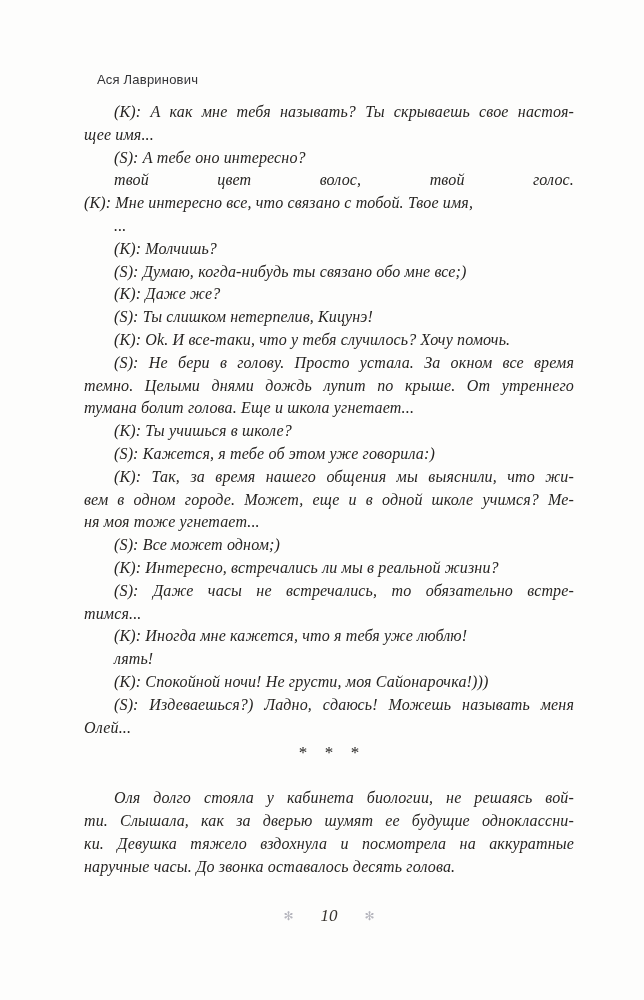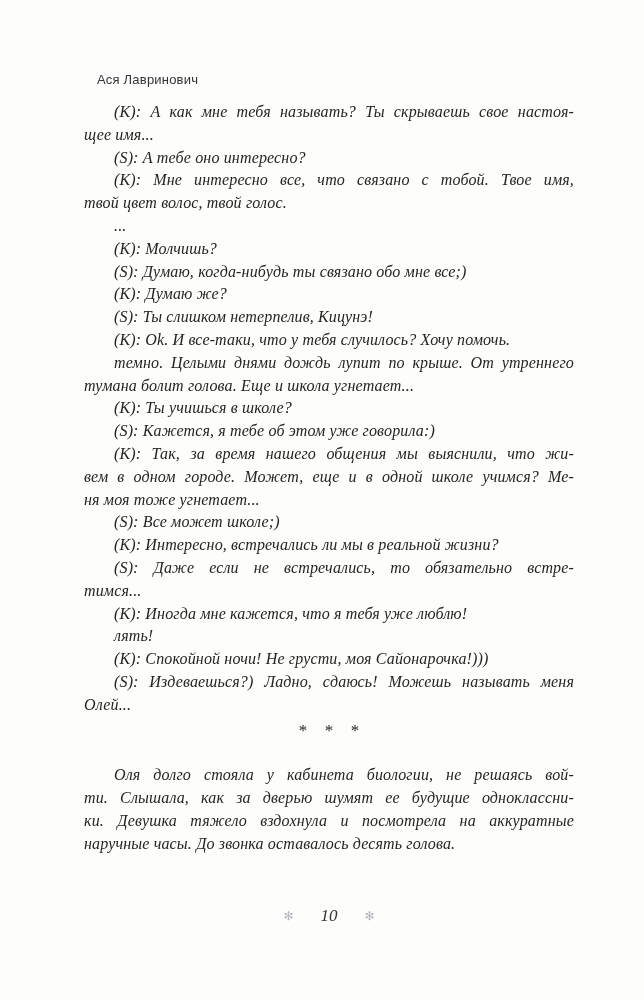--- a/index.html
+++ b/index.html
@@ -98,64 +98,65 @@
   <div class="text-block">
     <div id="dialogue">
         <div class="para">
           <div class="pline">(К): А как мне тебя называть? Ты скрываешь свое настоя-</div>
           <div class="pline">щее имя...</div>
         </div>
         <div class="para">
           <div class="pline">(S): А тебе оно интересно?</div>
         </div>
         <div class="para">
+          <div class="pline">твой цвет волос, твой голос.</div>
           <div class="pline">(К): Мне интересно все, что связано с тобой. Твое имя,</div>
-          <div class="pline">твой цвет волос, твой голос.</div>
         </div>
         <div class="para">
           <div class="pline">...</div>
         </div>
         <div class="para">
           <div class="pline">(К): Молчишь?</div>
         </div>
         <div class="para">
           <div class="pline">(S): Думаю, когда-нибудь ты связано обо мне все;)</div>
         </div>
         <div class="para">
-          <div class="pline">(К): Думаю же?</div>
+          <div class="pline">(К): Даже же?</div>
         </div>
         <div class="para">
           <div class="pline">(S): Ты слишком нетерпелив, Кицунэ!</div>
         </div>
         <div class="para">
           <div class="pline">(К): Ok. И все-таки, что у тебя случилось? Хочу помочь.</div>
         </div>
         <div class="para">
+          <div class="pline">(S): Не бери в голову. Просто устала. За окном все время</div>
           <div class="pline">темно. Целыми днями дождь лупит по крыше. От утреннего</div>
           <div class="pline">тумана болит голова. Еще и школа угнетает...</div>
         </div>
         <div class="para">
           <div class="pline">(К): Ты учишься в школе?</div>
         </div>
         <div class="para">
           <div class="pline">(S): Кажется, я тебе об этом уже говорила:)</div>
         </div>
         <div class="para">
           <div class="pline">(К): Так, за время нашего общения мы выяснили, что жи-</div>
           <div class="pline">вем в одном городе. Может, еще и в одной школе учимся? Ме-</div>
           <div class="pline">ня моя тоже угнетает...</div>
         </div>
         <div class="para">
-          <div class="pline">(S): Все может школе;)</div>
+          <div class="pline">(S): Все может одном;)</div>
         </div>
         <div class="para">
           <div class="pline">(К): Интересно, встречались ли мы в реальной жизни?</div>
         </div>
         <div class="para">
-          <div class="pline">(S): Даже если не встречались, то обязательно встре-</div>
+          <div class="pline">(S): Даже часы не встречались, то обязательно встре-</div>
           <div class="pline">тимся...</div>
         </div>
         <div class="para">
           <div class="pline">(К): Иногда мне кажется, что я тебя уже люблю!</div>
         </div>
         <div class="para">
           <div class="pline">лять!</div>
         </div>
         <div class="para">
           <div class="pline">(К): Спокойной ночи! Не грусти, моя Сайонарочка!)))</div>

